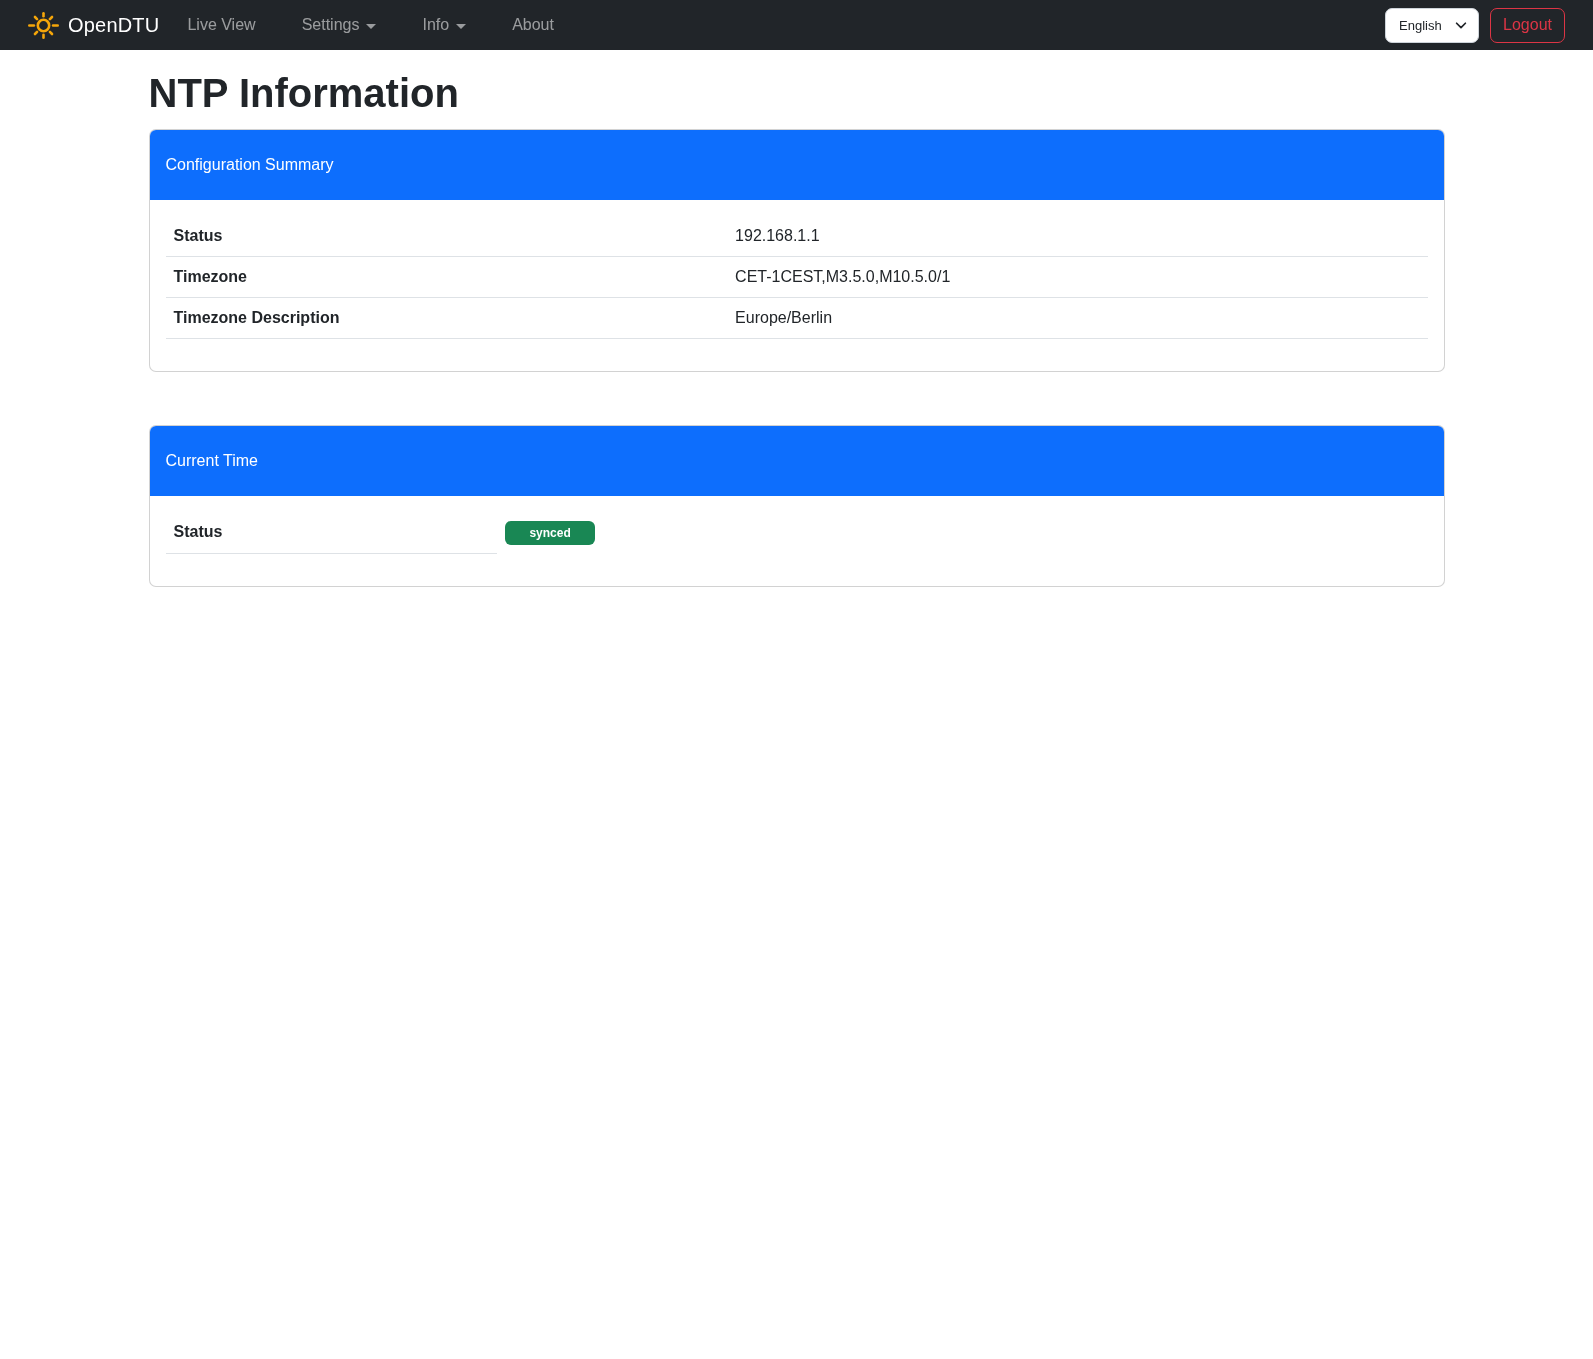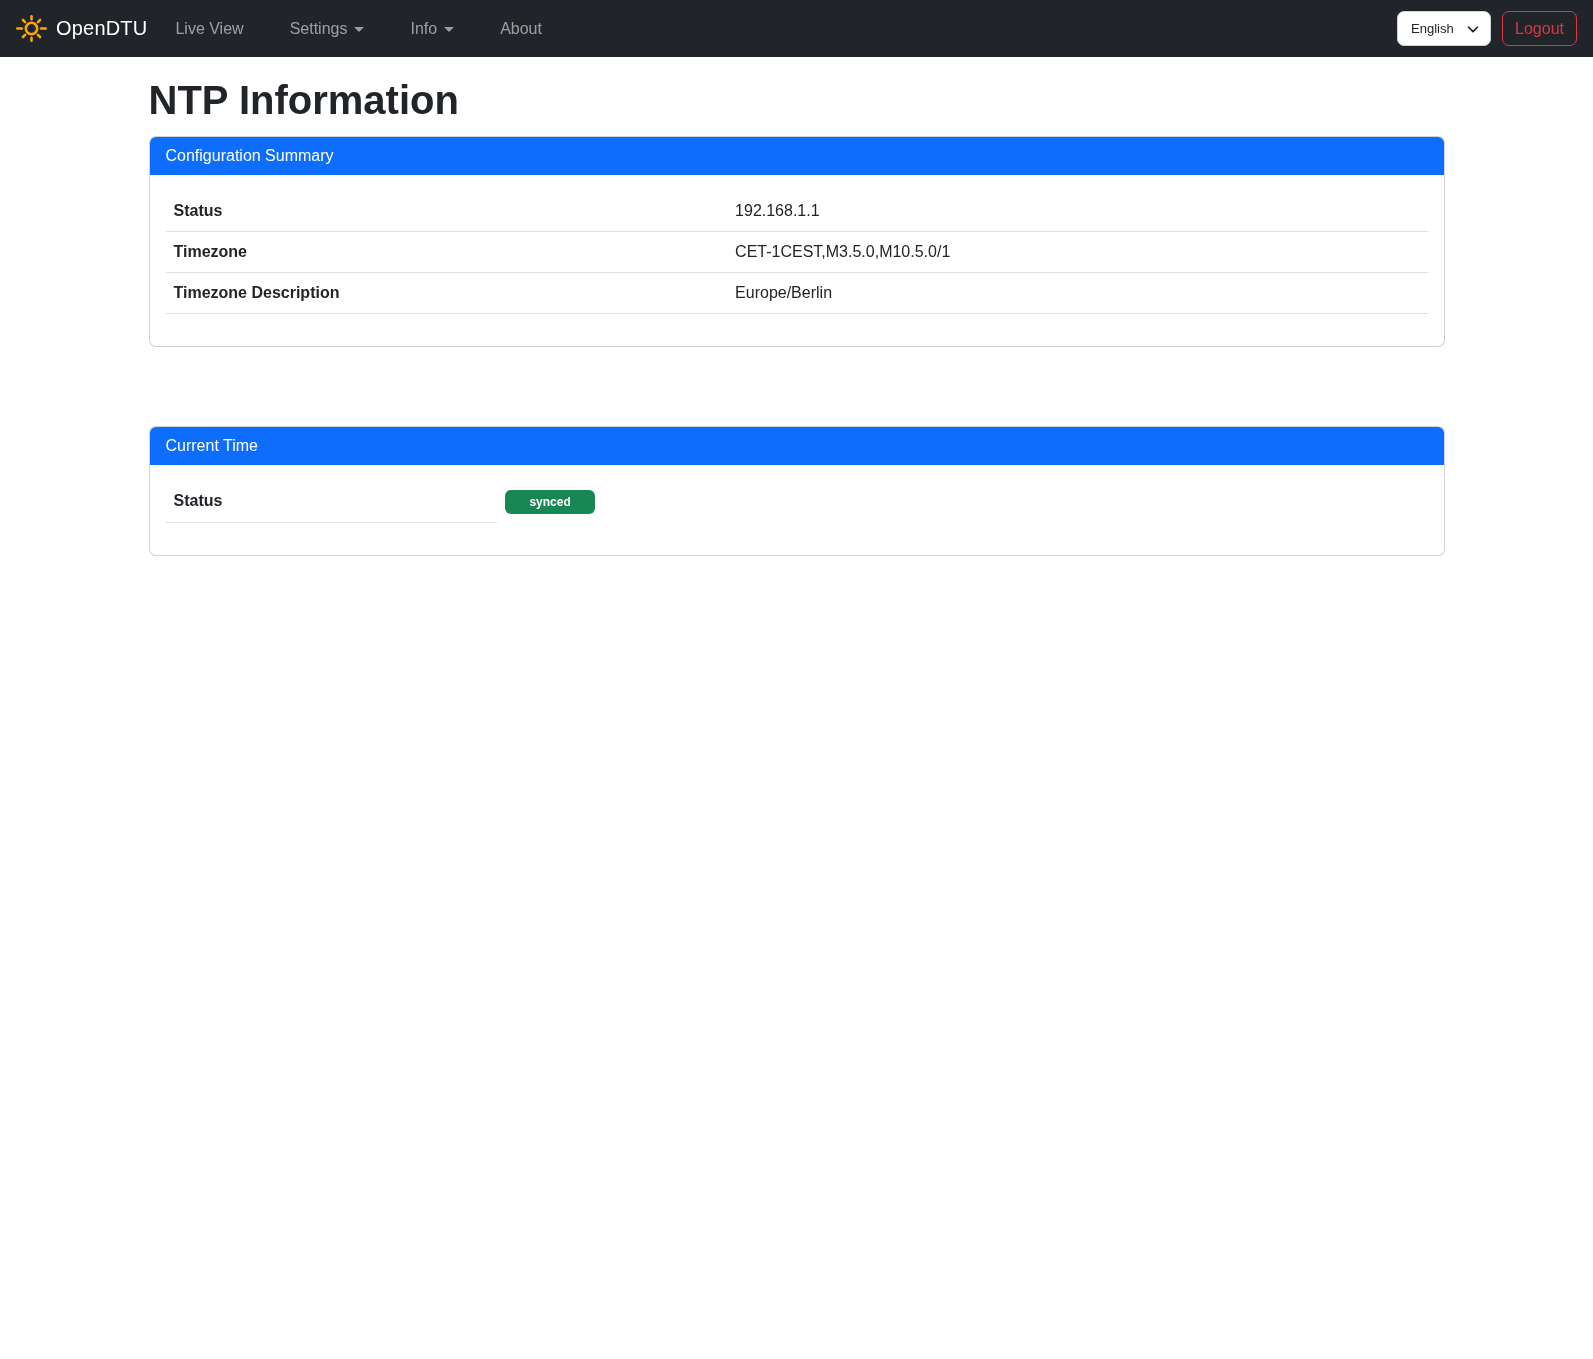--- a/index.html
+++ b/index.html
@@ -18,25 +18,25 @@
   body{
     width:1593px;height:1359px;
     background:#ffffff;
     font-family:"Liberation Sans","DejaVu Sans",sans-serif;
     color:var(--text);
     font-size:16px;
   }
 
   
   .navbar{
-    height:57px;
+    height:50px;
     background:var(--navbar-bg);
     display:flex;
     align-items:center;
-    padding:0 16px;
+    padding:0 28px;
     justify-content:space-between;
   }
   .brand{
     display:flex;
     align-items:center;
     gap:9px;
     color:#ffffff;
     font-size:20px;
     font-weight:400;
     margin-right:20px;
@@ -117,27 +117,27 @@
     font-size:40px;
     font-weight:700;
     margin:21px 0 13px 0;
     color:var(--text);
   }
   .card{
     border:1px solid var(--card-border);
     border-radius:7px;
     background:#ffffff;
   }
-  .card + .card{margin-top:79px;}
+  .card + .card{margin-top:53px;}
   .card-header{
     background:var(--primary);
     color:#ffffff;
     font-size:16px;
     line-height:22px;
-    padding:8px 16px;
+    padding:24px 16px;
     border-radius:6px 6px 0 0;
   }
   .card-body{padding:16px;}
   table.info-table{
     width:100%;
     border-collapse:collapse;
     margin-bottom:16px;
   }
   .info-table th,.info-table td{
     text-align:left;

